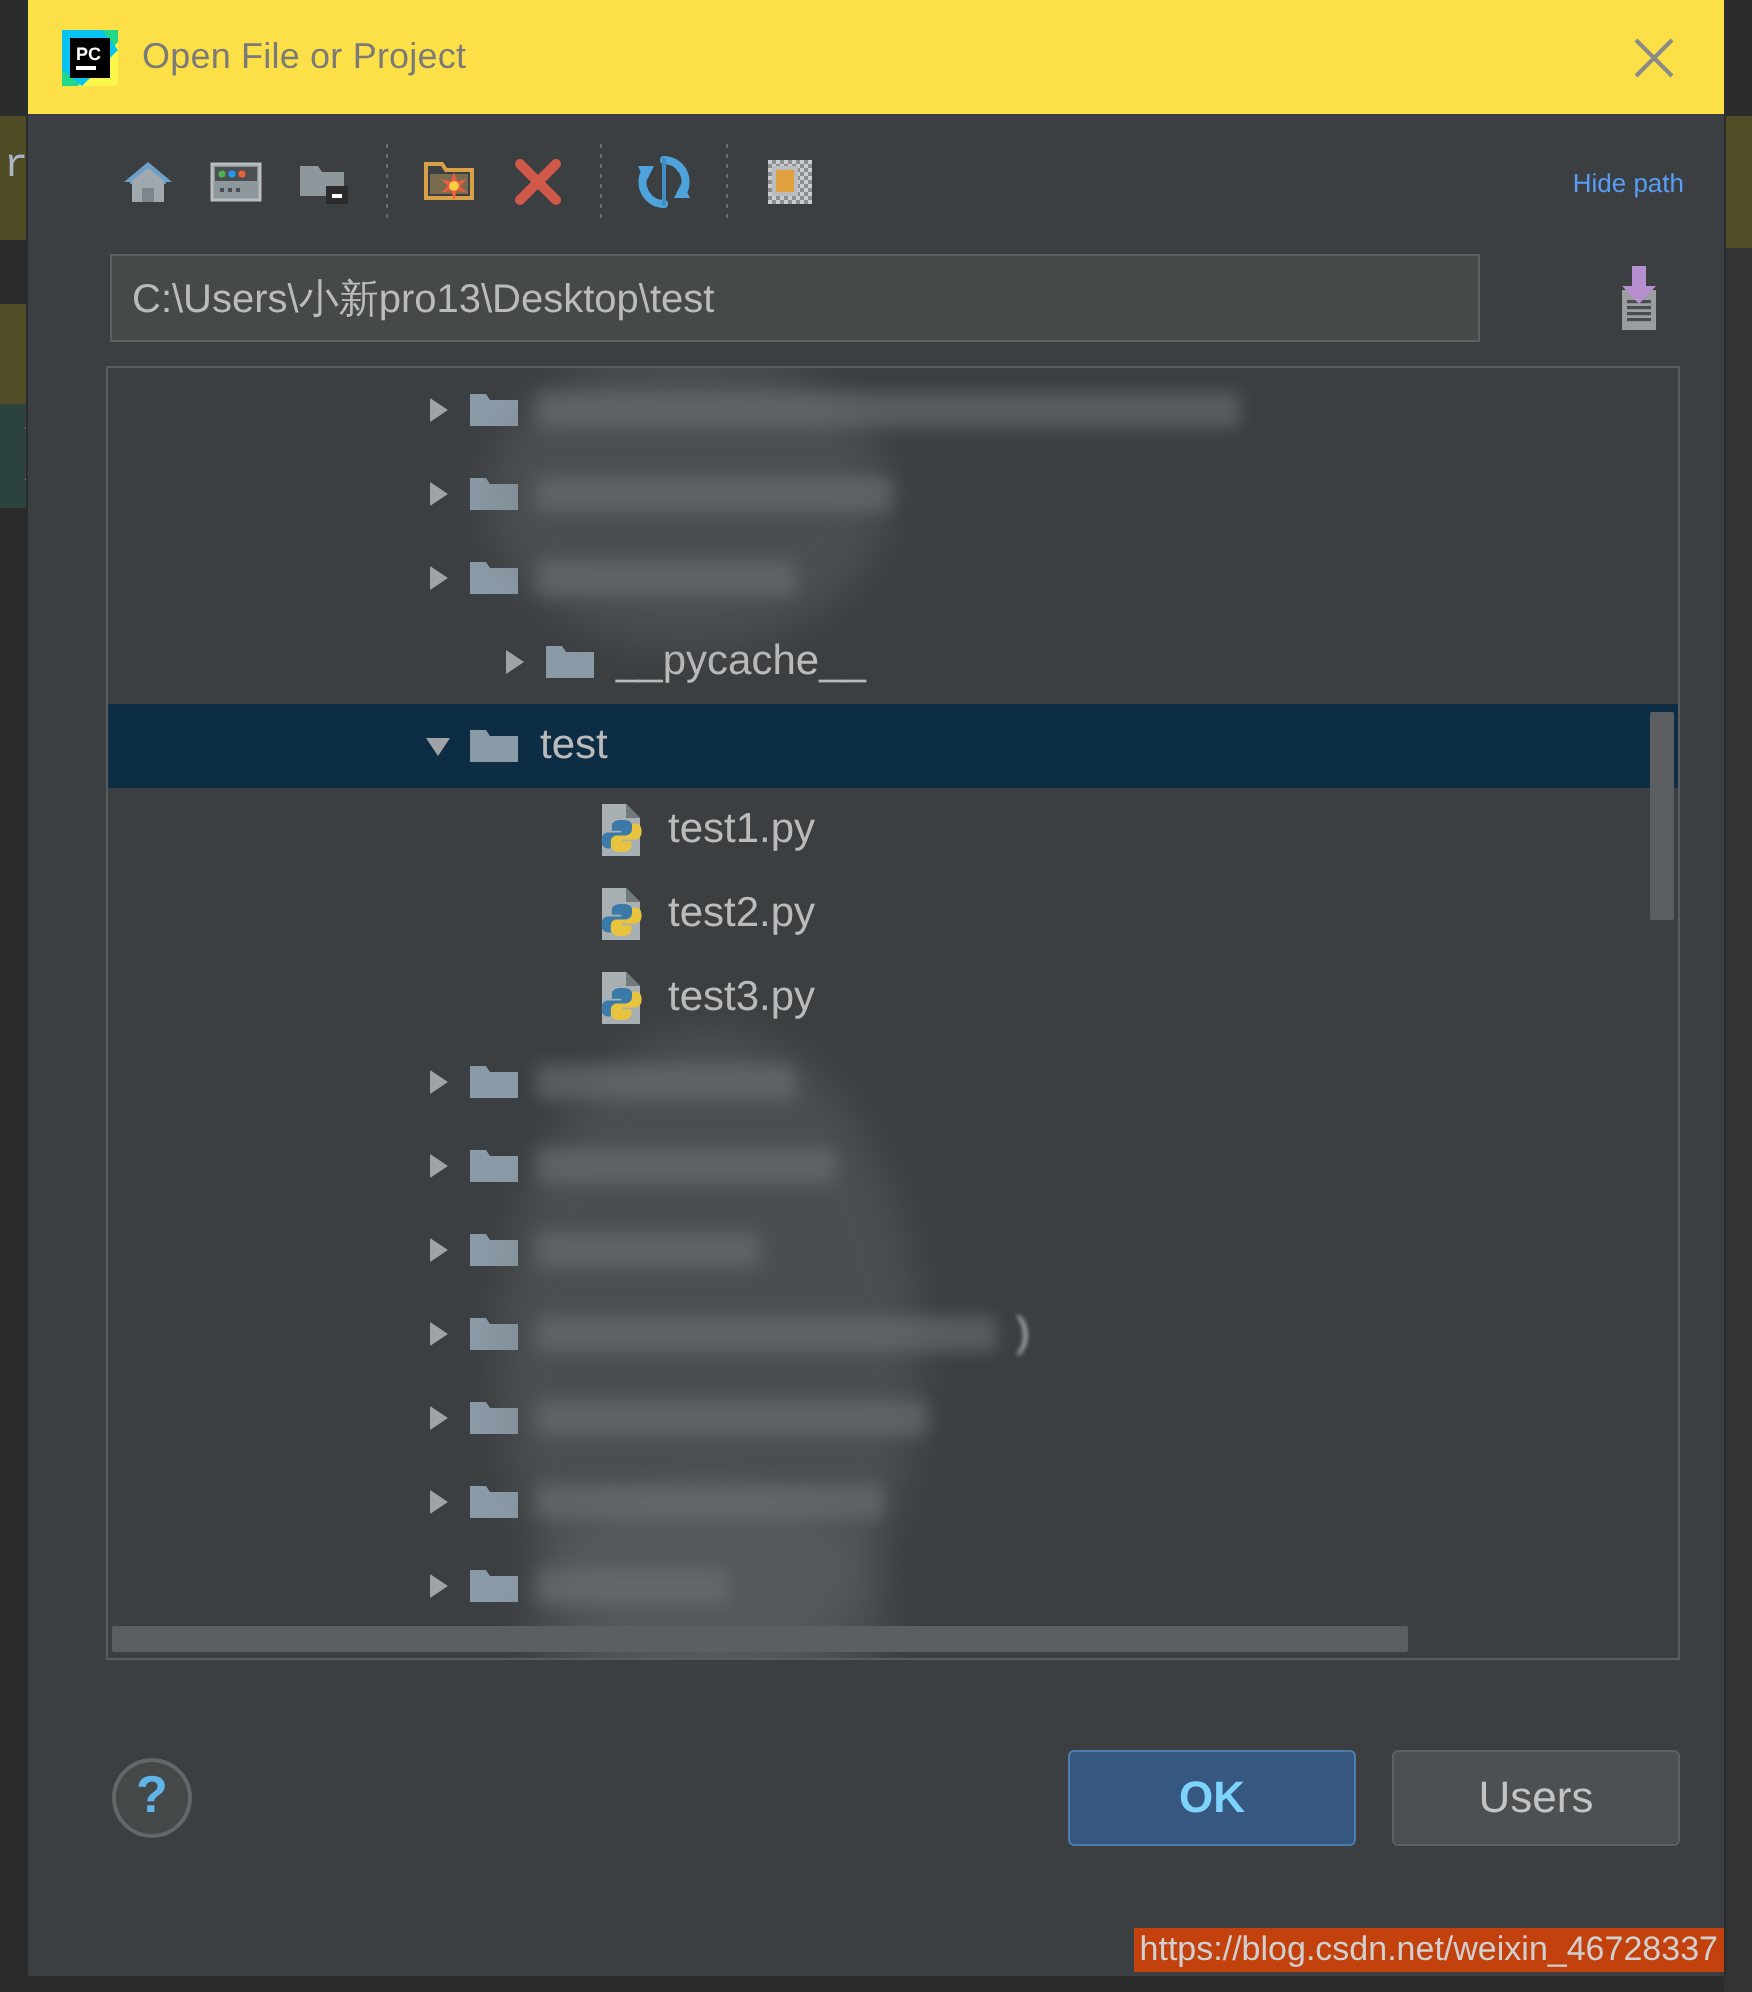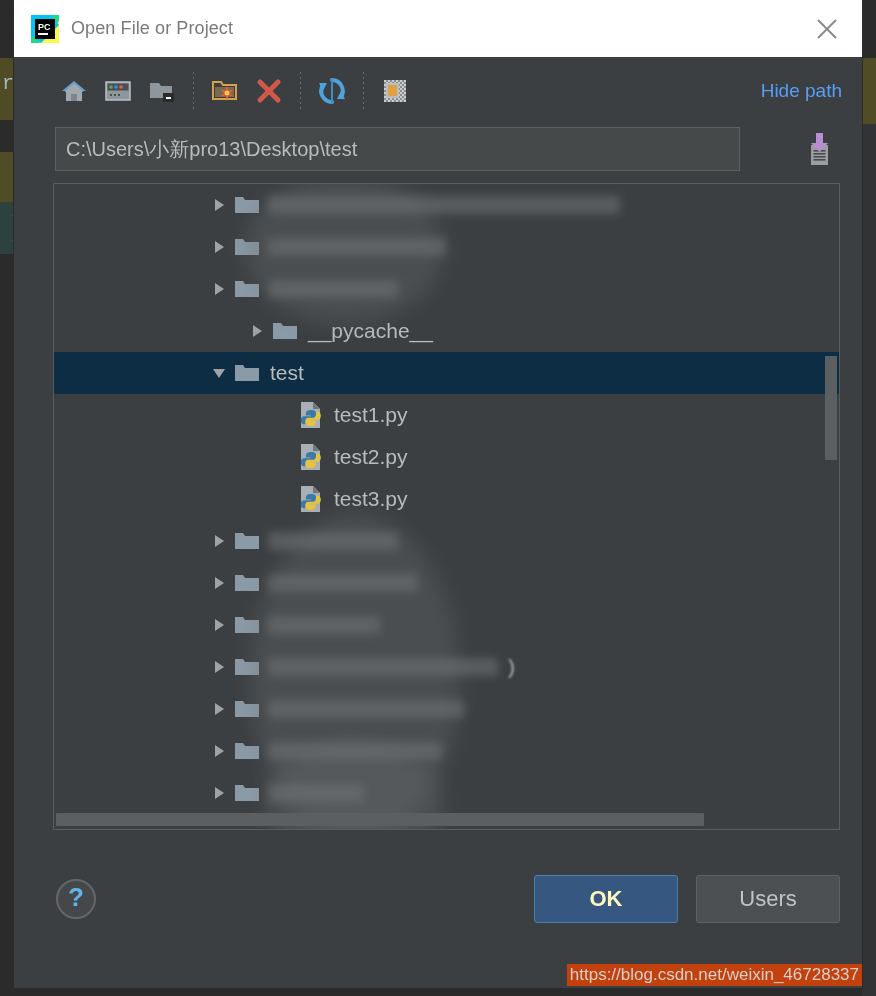--- a/index.html
+++ b/index.html
@@ -75,21 +75,21 @@
     height: 988px;
     background: #3c3f41;
     box-shadow: 0 0 0 1px #2b2b2b;
     display: flex;
     flex-direction: column;
   }
 
   
   #titlebar {
     height: 57px;
-    background: #ffffff;
+    background: #fde047;
     display: flex;
     align-items: center;
     padding: 0 0 0 17px;
     flex: none;
     position: relative;
   }
   #pycharm-logo {
     width: 28px; height: 28px;
     flex: none;
     margin-right: 12px;
@@ -131,21 +131,21 @@
   .tb-sep {
     width: 1px;
     height: 38px;
     margin: 0 9px;
     flex: none;
     background: repeating-linear-gradient(to bottom,
       #6a6d6f 0px, #6a6d6f 2px, transparent 2px, transparent 5px);
   }
   #hide-path {
     margin-left: auto;
-    font-size: 19px;
+    font-size: 13px;
     color: #589df6;
     cursor: pointer;
   }
 
   
   #path-row {
     flex: none;
     display: flex;
     align-items: center;
     padding: 0 22px 0 41px;
@@ -314,21 +314,21 @@
     display: flex;
     align-items: center;
     justify-content: center;
     cursor: pointer;
     box-sizing: border-box;
     font-family: "Liberation Sans", sans-serif;
   }
   #ok-btn {
     background: #365880;
     border: 1px solid #4c7dad;
-    color: #fef9c3;
+    color: #7dd3fc;
     font-weight: 700;
   }
   #cancel-btn {
     background: #4c5052;
     border: 1px solid #5e6264;
     color: #c3c3c3;
   }
 
   
   #watermark {

